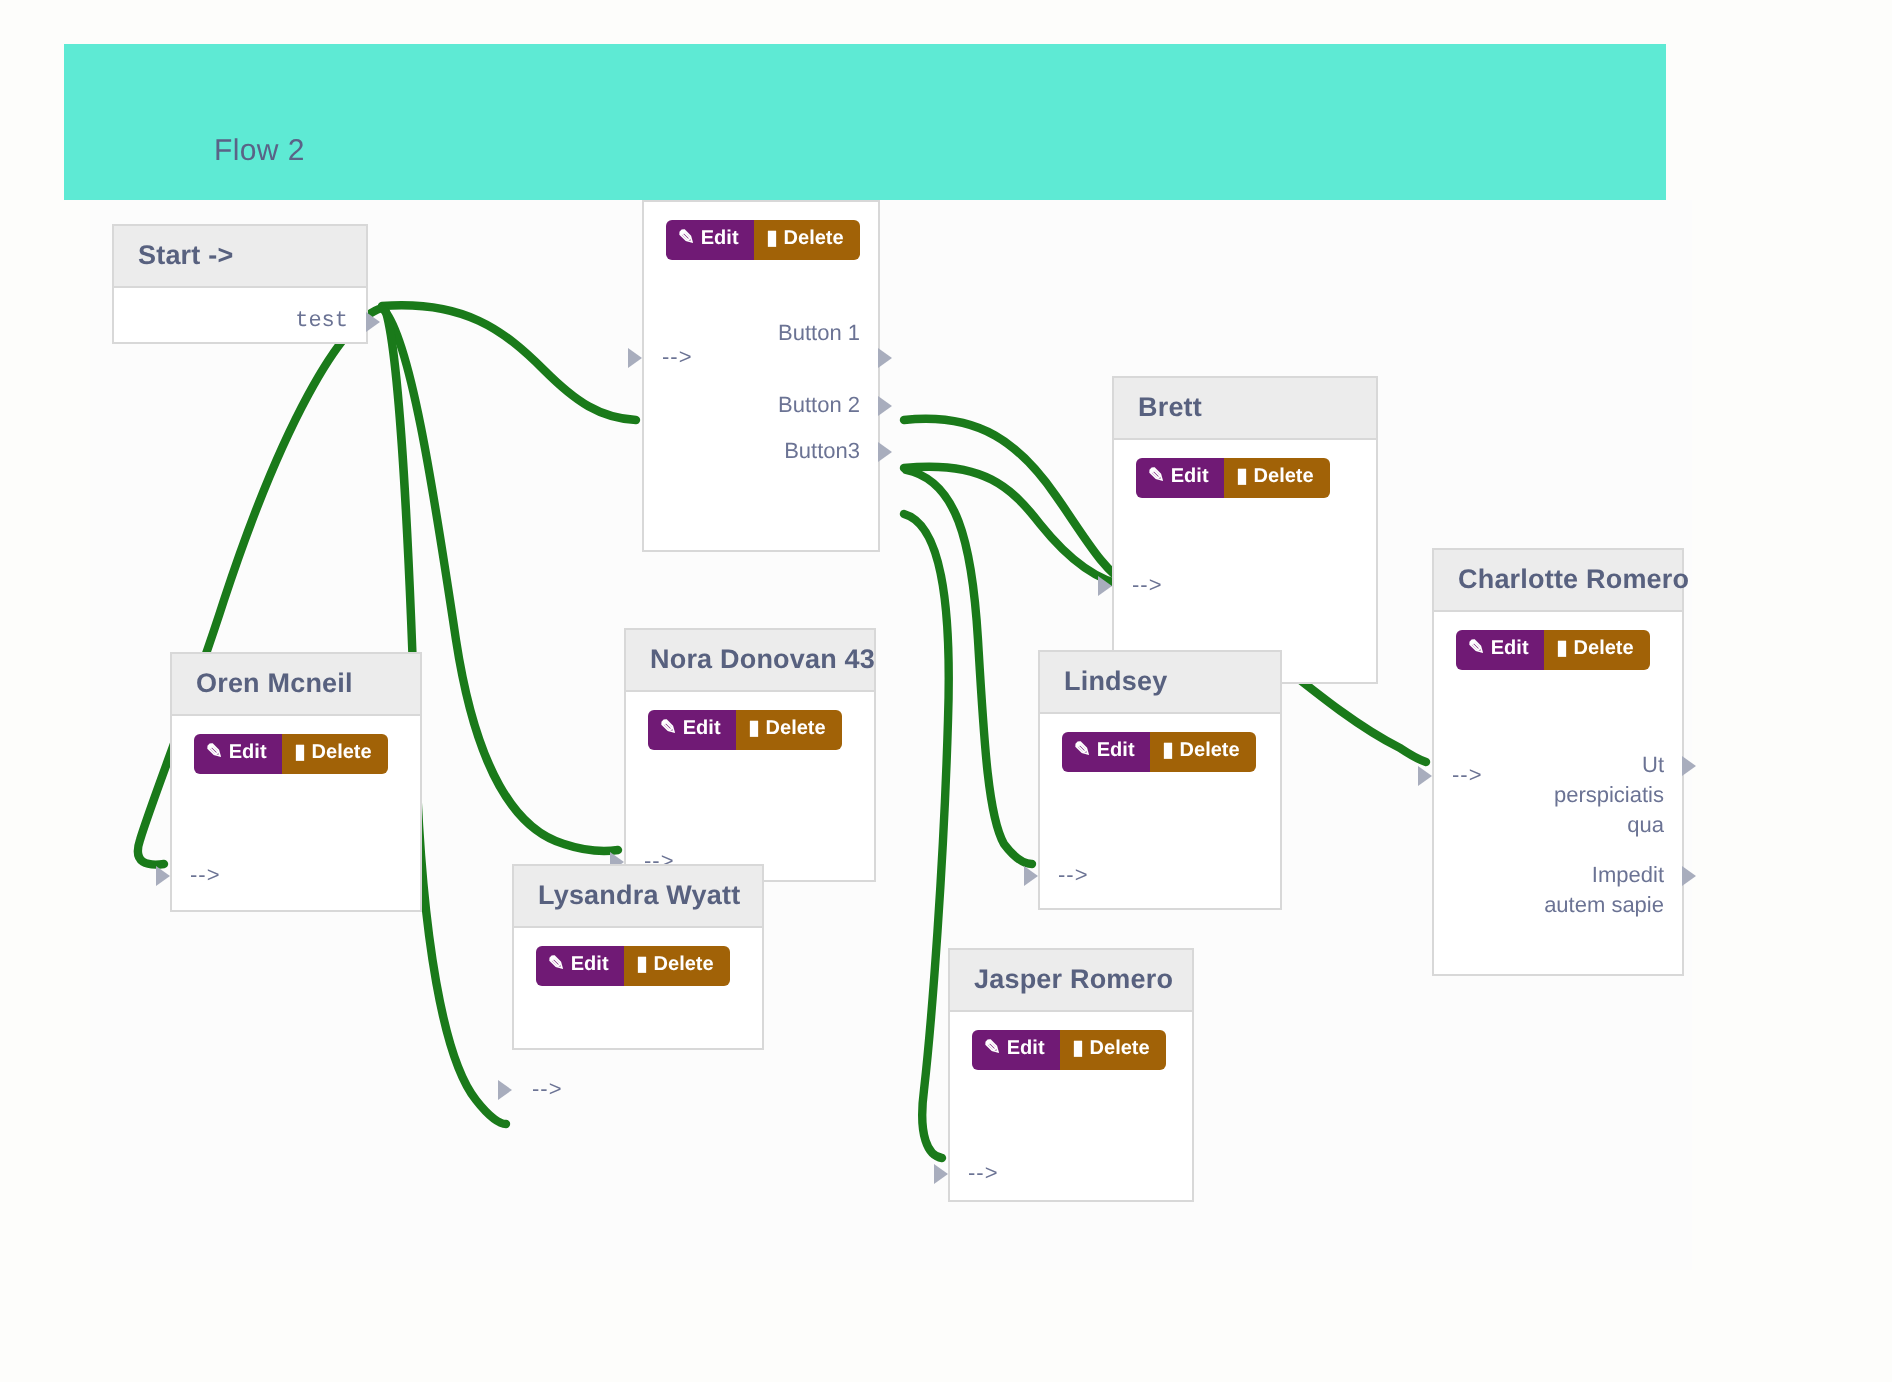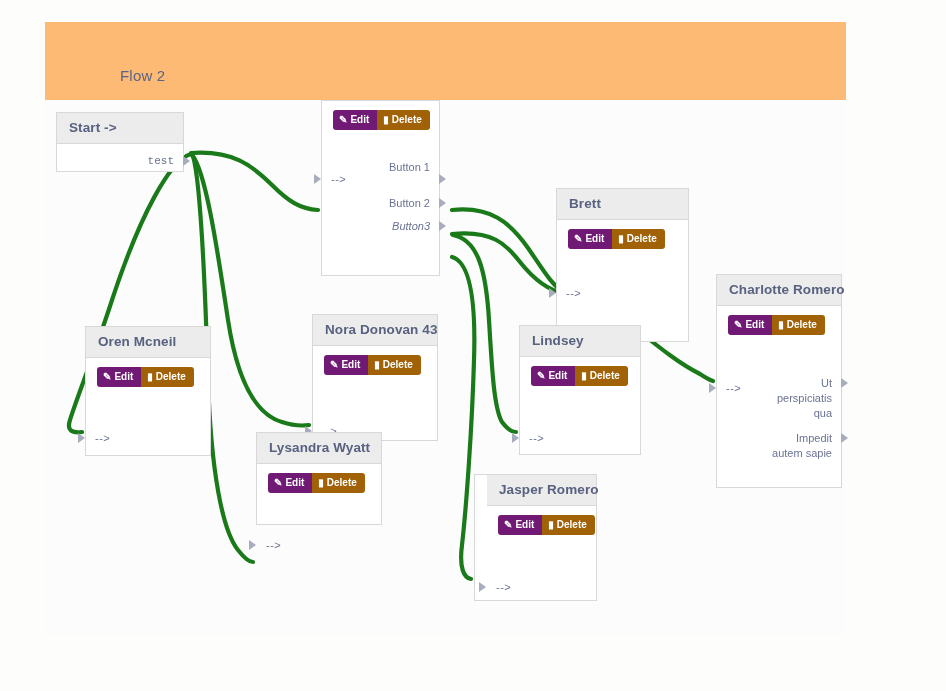--- a/index.html
+++ b/index.html
@@ -6,23 +6,23 @@
     margin: 0; padding: 0;
     width: 946px; height: 691px;
     background: #fdfdfb;
     font-family: "Liberation Sans", sans-serif;
     overflow: hidden;
   }
   #app { position: relative; width: 946px; height: 691px; }
 
   
   .header-panel {
-    position: absolute; left: 45px; top: 22px;
+    position: absolute; left: 32px; top: 22px;
     width: 801px; height: 78px;
-    background: #fdba74;
+    background: #5eead4;
   }
   .flow-title {
     position: absolute; left: 75px; top: 45px;
     font-size: 15px; color: #5a6387; letter-spacing: .2px;
   }
   .canvas {
     position: absolute; left: 45px; top: 100px;
     width: 801px; height: 535px;
     background: #fcfcfc;
   }
@@ -141,21 +141,21 @@
       </div>
       <div class="port-in" style="left:9px; top:72px;">--&gt;</div>
       <div class="marker" style="left:-8px; top:73px;"></div>
 
       <div class="port-out" style="top:60px;">Button 1</div>
       <div class="marker" style="right:-7px; top:73px;"></div>
 
       <div class="port-out" style="top:96px;">Button 2</div>
       <div class="marker" style="right:-7px; top:97px;"></div>
 
-      <div class="port-out" style="top:119px;font-style:italic;">Button3</div>
+      <div class="port-out" style="top:119px;">Button3</div>
       <div class="marker" style="right:-7px; top:120px;"></div>
     </div>
   </div>
 
   <div class="node" style="left:556px; top:188px; width:133px; height:154px;">
     <div class="node-head">Brett</div>
     <div class="node-body">
       <div class="btn-row">
         <span class="btn btn-edit"><span class="gl">✎</span><span>Edit</span></span><span class="btn btn-delete"><span class="gl">▮</span><span>Delete</span></span>
       </div>
@@ -218,21 +218,21 @@
     <div class="node-head">Lysandra Wyatt</div>
     <div class="node-body">
       <div class="btn-row">
         <span class="btn btn-edit"><span class="gl">✎</span><span>Edit</span></span><span class="btn btn-delete"><span class="gl">▮</span><span>Delete</span></span>
       </div>
       <div class="port-in" style="left:9px; top:75px;">--&gt;</div>
       <div class="marker" style="left:-8px; top:76px;"></div>
     </div>
   </div>
 
-  <div class="node" style="left:474px; top:474px; width:123px; height:127px;padding-left:12px;">
+  <div class="node" style="left:474px; top:474px; width:123px; height:127px;">
     <div class="node-head">Jasper Romero</div>
     <div class="node-body">
       <div class="btn-row">
         <span class="btn btn-edit"><span class="gl">✎</span><span>Edit</span></span><span class="btn btn-delete"><span class="gl">▮</span><span>Delete</span></span>
       </div>
       <div class="port-in" style="left:9px; top:75px;">--&gt;</div>
       <div class="marker" style="left:-8px; top:76px;"></div>
     </div>
   </div>
 

